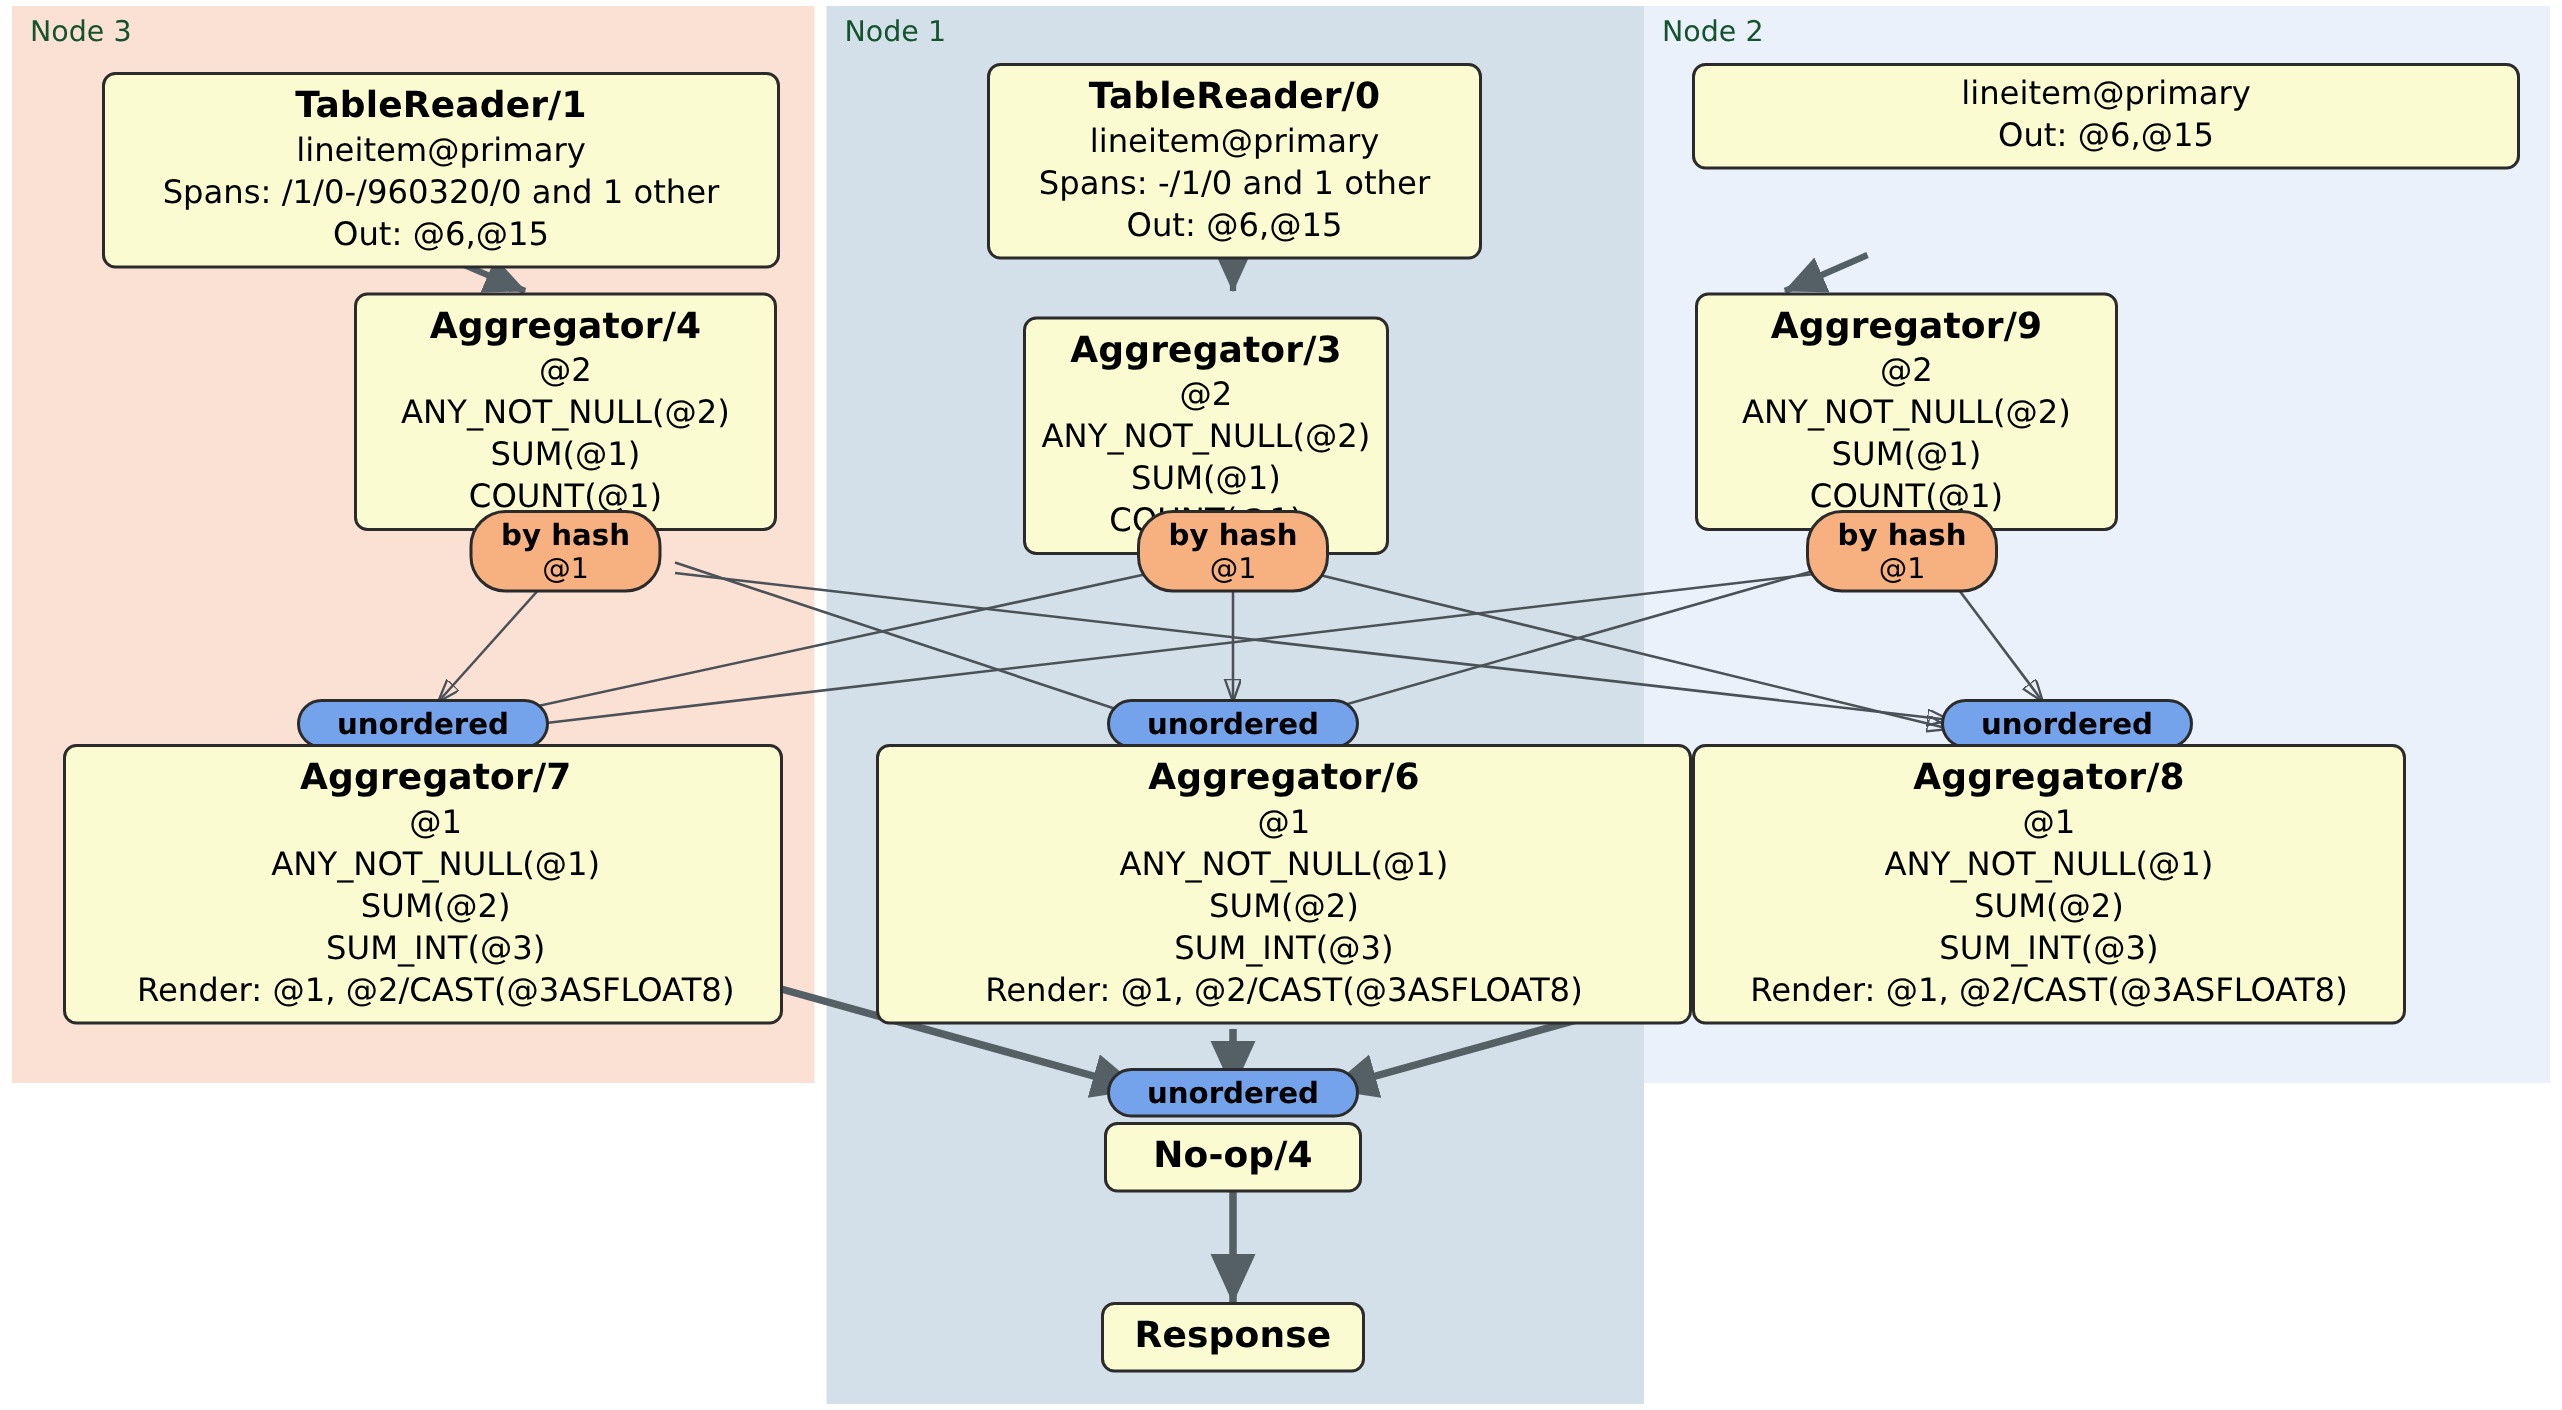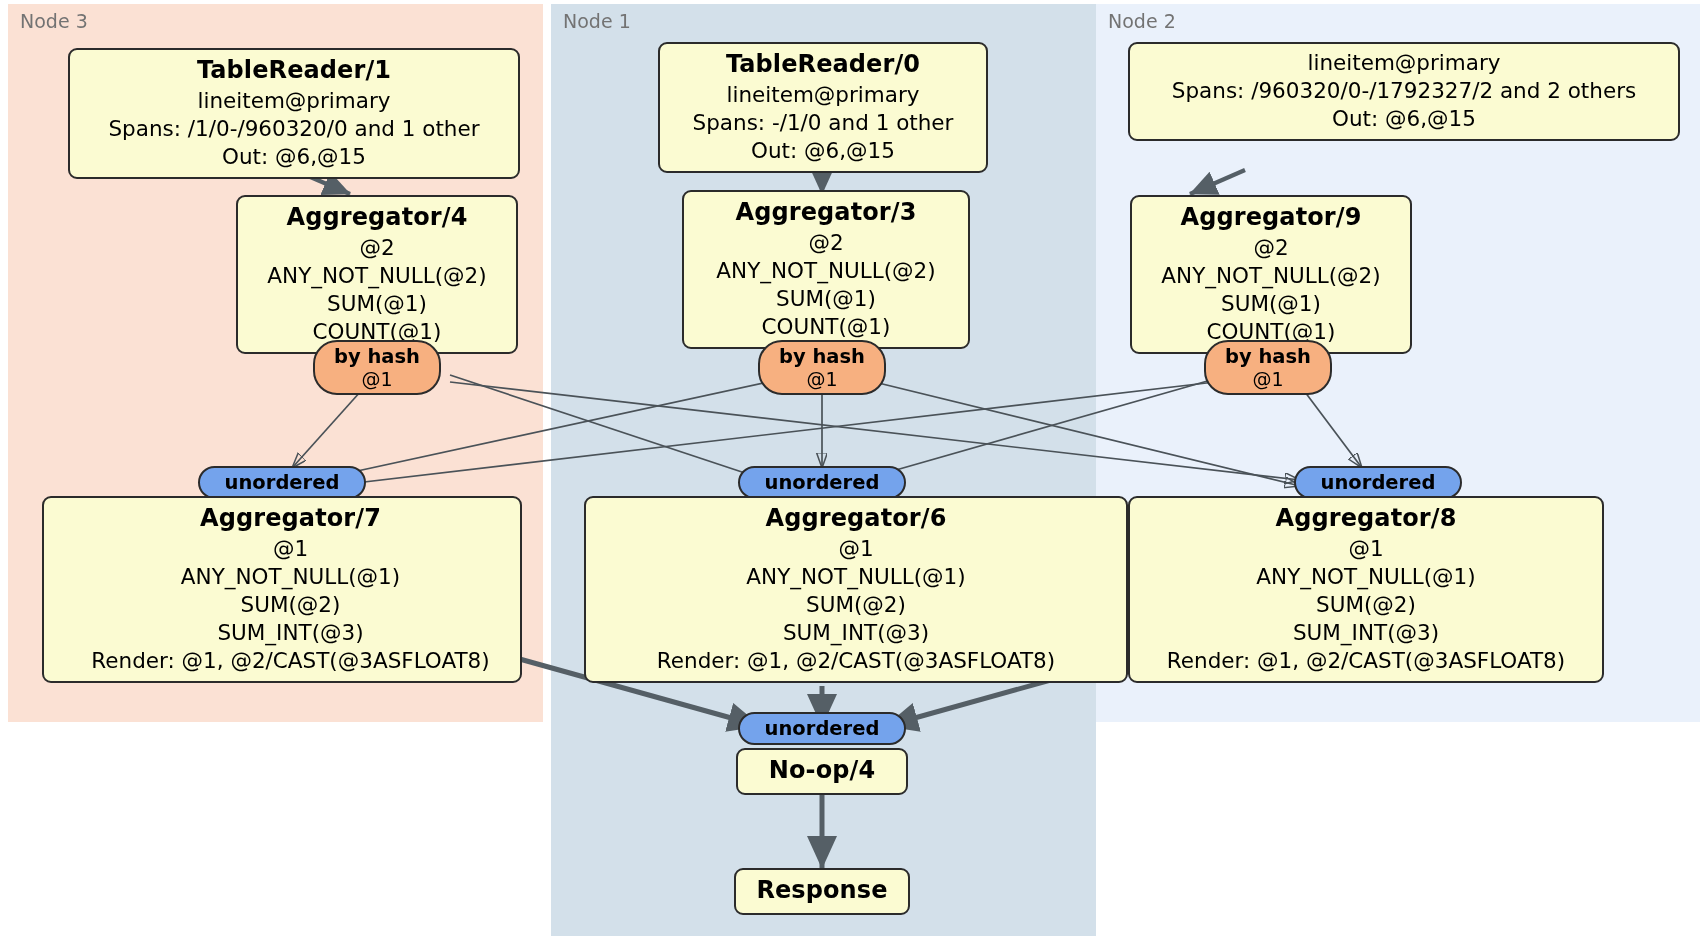--- a/index.html
+++ b/index.html
@@ -18,21 +18,21 @@
   
   .node-panel {
     position: absolute;
     box-sizing: border-box;
   }
   .node-label {
     position: absolute;
     top: 6px;
     left: 12px;
     font-size: 19px;
-    color: #737373;
+    color: #14532d;
     font-family: "DejaVu Sans", "Liberation Sans", sans-serif;
     white-space: nowrap;
     text-align: center;
   }
   #panel-node3 { left: 8px;    top: 4px;  width: 535px;  height: 718px; background: #fbe1d4; }
   #panel-node1 { left: 551px;  top: 4px;  width: 545px;  height: 932px; background: #d3e0ea; }
   #panel-node2 { left: 1096px; top: 4px;  width: 604px;  height: 718px; background: #eaf1fb; }
 
   
   #edges {
@@ -179,21 +179,21 @@
       <span class="ln">Render: @1, @2/CAST(@3ASFLOAT8)</span>
     </div>
 
     <div class="box" id="b-tr0" style="left:658px; top:42px; width:330px;">
       <span class="ttl">TableReader/0</span>
       <span class="ln">lineitem@primary</span>
       <span class="ln">Spans: -/1/0 and 1 other</span>
       <span class="ln">Out: @6,@15</span>
     </div>
 
-    <div class="box" id="b-agg3" style="left:682px; top:190px; width:288px;">
+    <div class="box" id="b-agg3" style="left:682px; top:211px; width:244px;">
       <span class="ttl">Aggregator/3</span>
       <span class="ln">@2</span>
       <span class="ln">ANY_NOT_NULL(@2)</span>
       <span class="ln">SUM(@1)</span>
       <span class="ln">COUNT(@1)</span>
     </div>
 
     <div class="pill hash" id="p-hashM" style="left:758px; top:340px; width:128px;">
       <span>by hash</span>
       <span class="sub">@1</span>
@@ -219,21 +219,20 @@
     <div class="box" id="b-noop" style="left:736px; top:748px; width:172px;">
       <span class="ttl">No-op/4</span>
     </div>
 
     <div class="box" id="b-resp" style="left:734px; top:868px; width:176px;">
       <span class="ttl">Response</span>
     </div>
 
     <div class="box" id="b-tr2" style="left:1128px; top:42px; width:552px;">
       <span class="ln">lineitem@primary</span>
-      <span class="ln">Spans: /960320/0-/1792327/2 and 2 others</span>
       <span class="ln">Out: @6,@15</span>
     </div>
 
     <div class="box" id="b-agg5" style="left:1130px; top:195px; width:282px;">
       <span class="ttl">Aggregator/9</span>
       <span class="ln">@2</span>
       <span class="ln">ANY_NOT_NULL(@2)</span>
       <span class="ln">SUM(@1)</span>
       <span class="ln">COUNT(@1)</span>
     </div>

